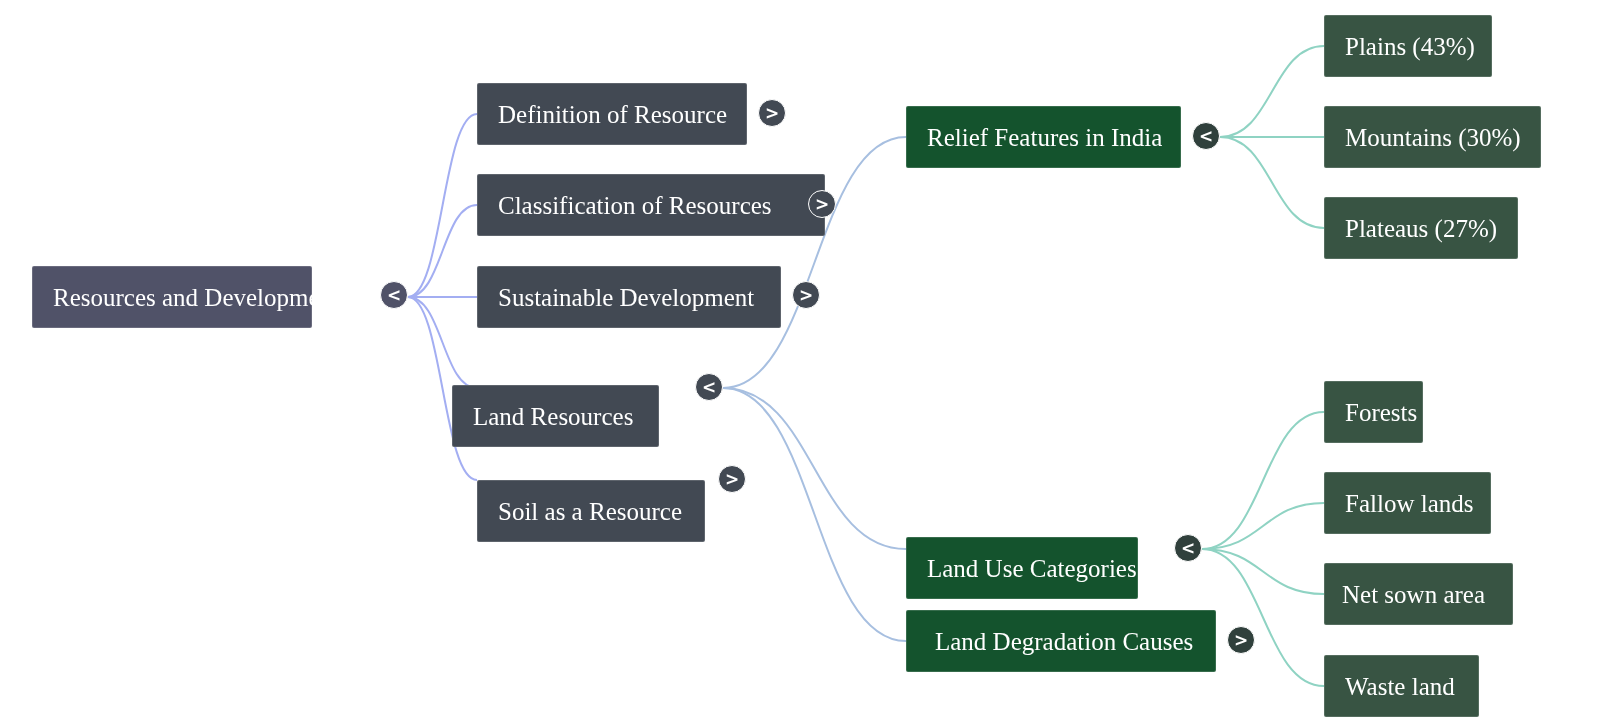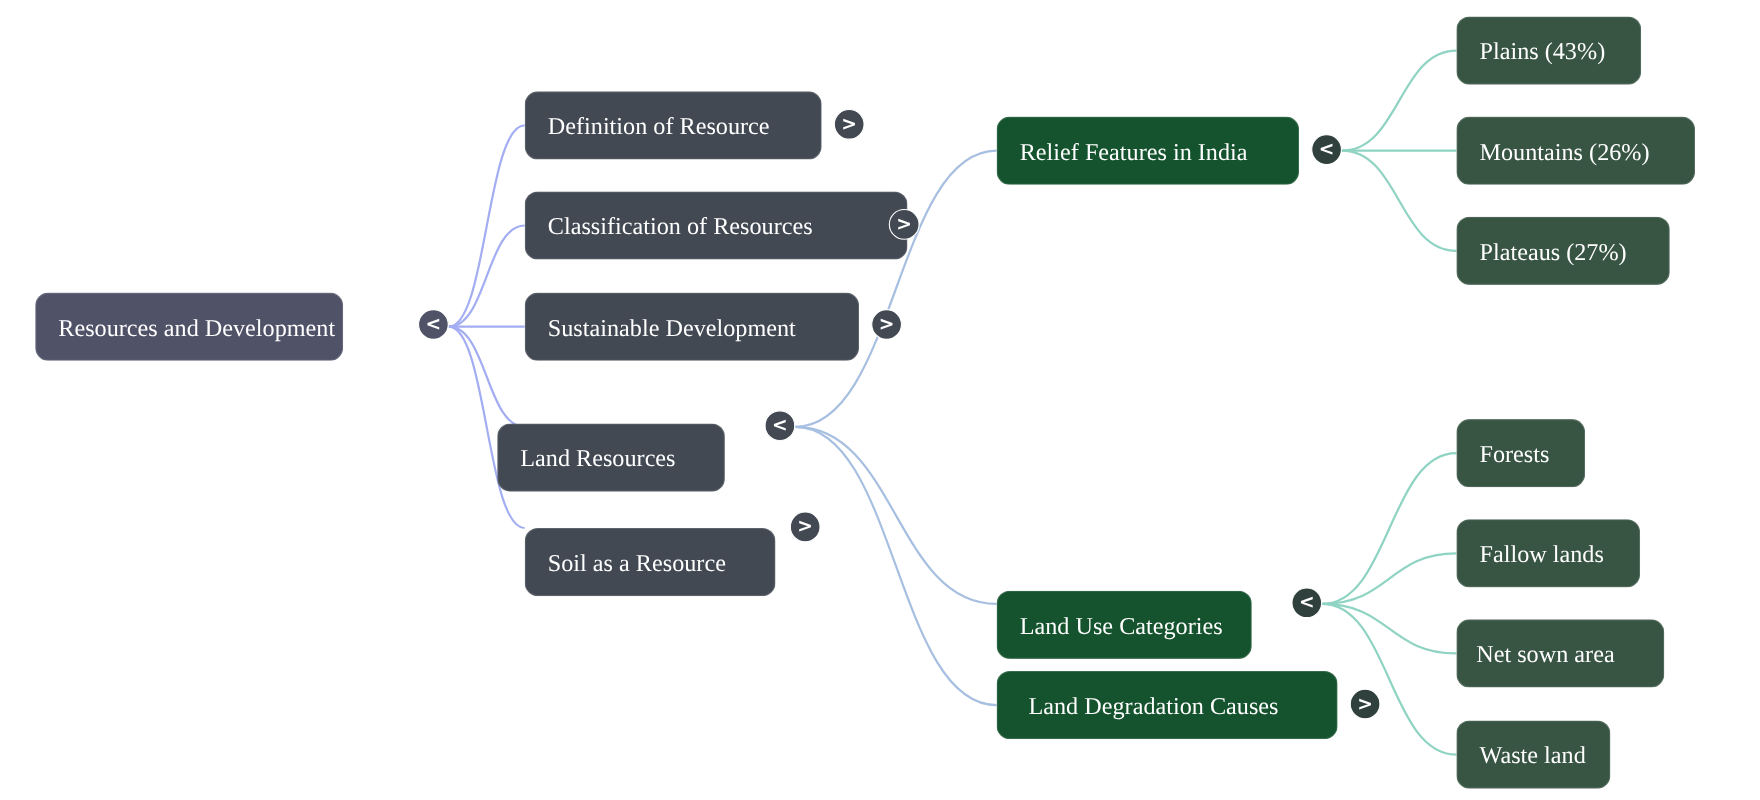--- a/index.html
+++ b/index.html
@@ -1,20 +1,20 @@
 <!DOCTYPE html>
 <html><head>
   <meta charset="utf-8">
   <style>
     html, body { margin: 0; padding: 0; background: #ffffff; }
     body { width: 1600px; height: 727px; position: relative; overflow: hidden;
            font-family: "Liberation Serif", "DejaVu Serif", serif; }
     svg#links { position: absolute; left: 0; top: 0; width: 1600px; height: 727px; }
-    .node { position: absolute; box-sizing: border-box; height: 62px; border-radius: 12px;
-            color: #ffffff; font-size: 22px; line-height: 62px; padding: 0 20px;
+    .node { position: absolute; box-sizing: border-box; height: 62px; border-radius: 2px;
+            color: #ffffff; font-size: 25px; line-height: 62px; padding: 0 20px;
             white-space: nowrap; border: 1px solid rgba(255,255,255,0.15); font-family: Liberation Serif, serif; }
     .lvl0 { background: #505268; }
     .lvl1 { background: #424953; }
     .lvl2 { background: #14532d; }
     .lvl3 { background: #385443; }
     .toggle { position: absolute; width: 26px; height: 26px; border-radius: 50%;
               color: #fff; font-family: "DejaVu Sans", sans-serif; font-size: 17px;
               font-weight: bold; line-height: 26px; text-align: center;
               border: 1px solid #ffffff; box-sizing: content-box; margin-left:-1px; margin-top:-1px; }
     .t0 { background: #505268; }
@@ -63,19 +63,19 @@
 <div class="node lvl2" style="left:906px; top:106px; width:275px;">Relief Features in India</div>
 <div class="toggle t2" style="left:1193px; top:123px;">&lt;</div>
 
 <div class="node lvl2" style="left:906px; top:537px; width:232px;">Land Use Categories</div>
 <div class="toggle t2" style="left:1175px; top:535px;">&lt;</div>
 
 <div class="node lvl2" style="left:906px; top:610px; width:310px;padding-left:28px;">Land Degradation Causes</div>
 <div class="toggle t2" style="left:1228px; top:627px;">&gt;</div>
 
 <div class="node lvl3" style="left:1324px; top:15px; width:168px;">Plains (43%)</div>
-<div class="node lvl3" style="left:1324px; top:106px; width:217px;">Mountains (26%)</div>
+<div class="node lvl3" style="left:1324px; top:106px; width:217px;">Mountains (30%)</div>
 <div class="node lvl3" style="left:1324px; top:197px; width:194px;">Plateaus (27%)</div>
 
-<div class="node lvl3" style="left:1324px; top:381px; width:117px;">Forests</div>
+<div class="node lvl3" style="left:1324px; top:381px; width:99px;">Forests</div>
 <div class="node lvl3" style="left:1324px; top:472px; width:167px;">Fallow lands</div>
 <div class="node lvl3" style="left:1324px; top:563px; width:189px;padding-left:17px;">Net sown area</div>
-<div class="node lvl3" style="left:1324px; top:655px; width:140px;">Waste land</div>
+<div class="node lvl3" style="left:1324px; top:655px; width:155px;">Waste land</div>
 
 </body></html>

